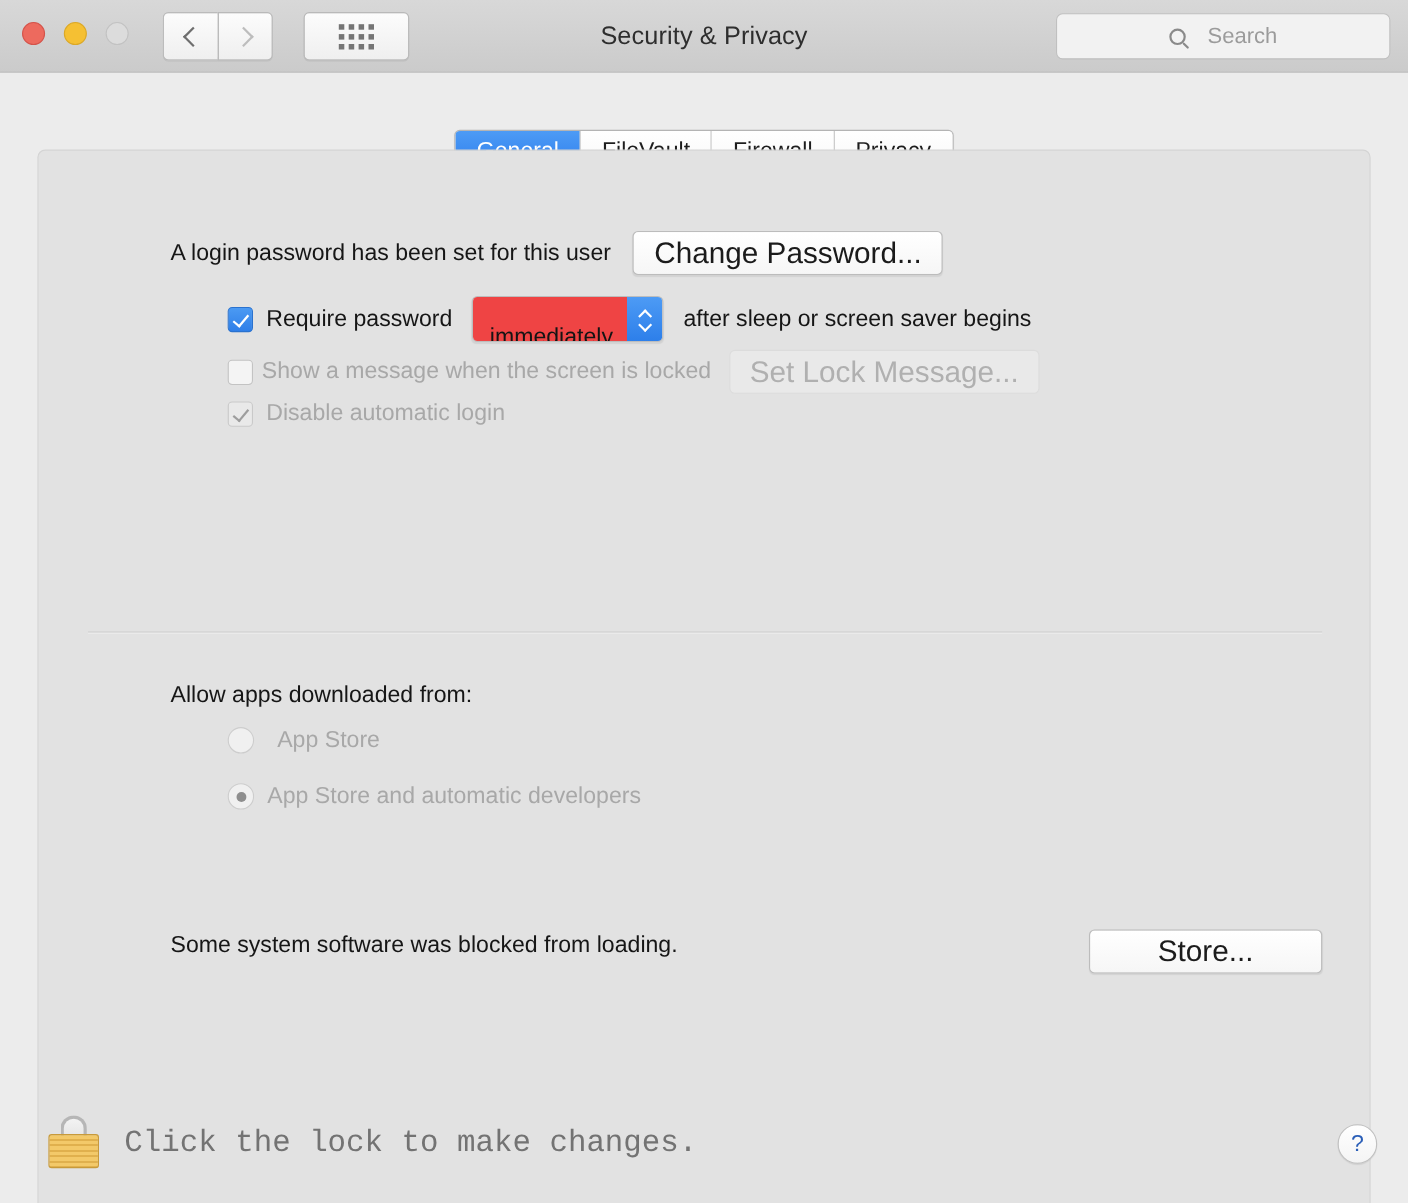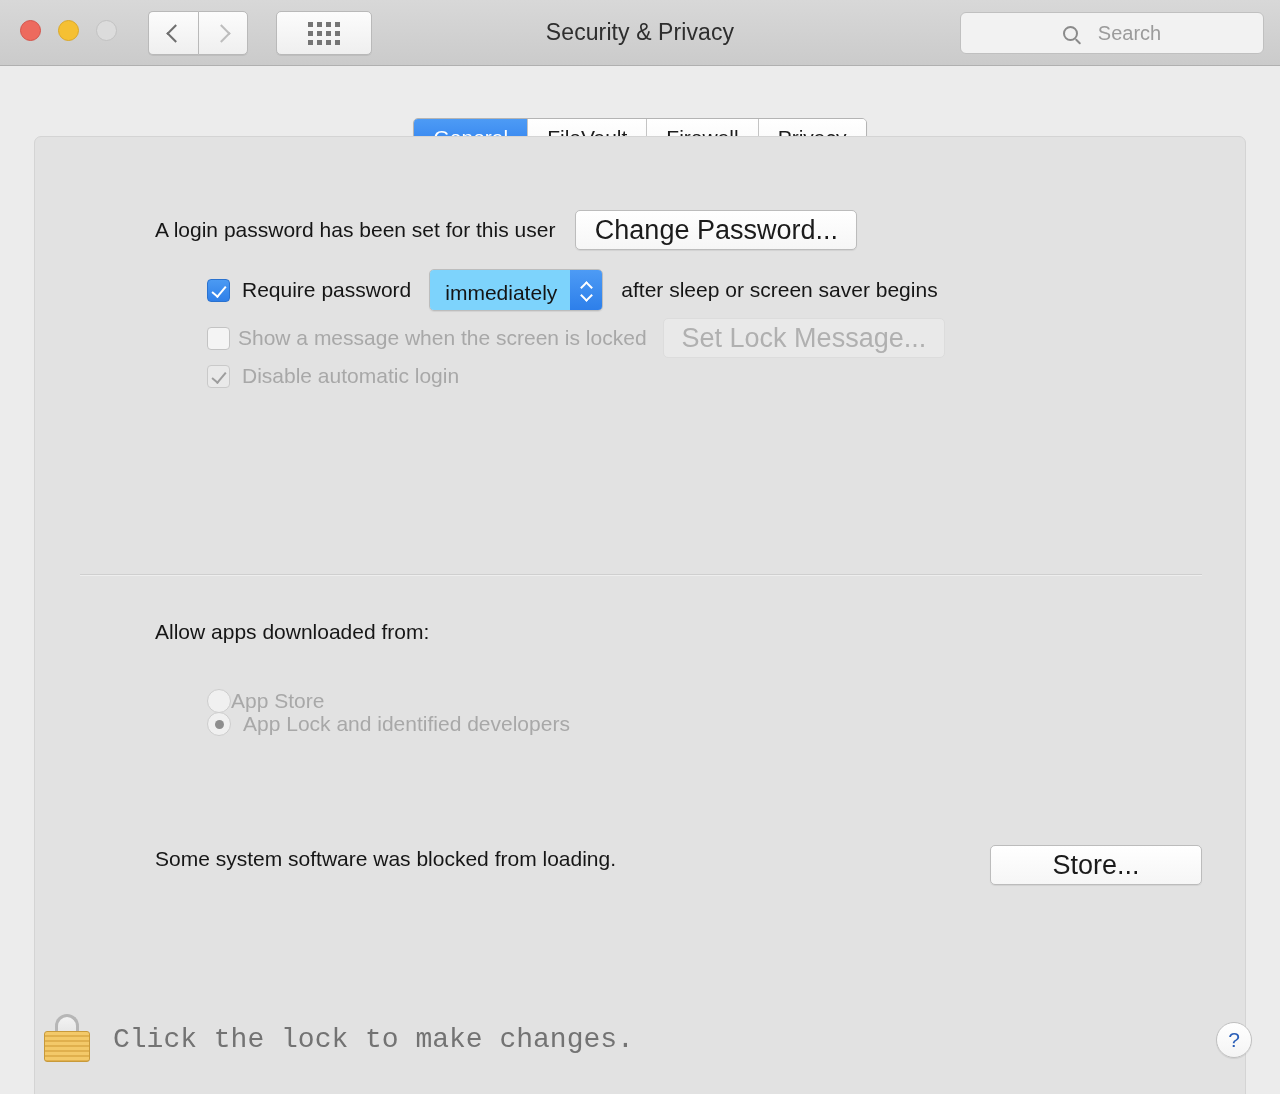--- a/index.html
+++ b/index.html
@@ -251,24 +251,24 @@
   .popup {
     display: flex;
     align-items: stretch;
     height: 40px;
     border-radius: 5px;
     border: 1px solid #bdbdbd;
     overflow: hidden;
     box-shadow: 0 1px 1px rgba(0,0,0,0.07);
   }
   .popup .val {
-    background: #7dd3fc;
+    background: #ef4444;
     font-size: 21px;
     color: #141414;
-    padding: 4px 13px 0 15px;
+    padding: 18px 13px 0 15px;
     line-height: 38px;
     white-space: nowrap;
   }
   .stepper {
     width: 32px;
     background: linear-gradient(to bottom, #4d9bf5 0%, #2d7fea 100%);
     display: flex;
     flex-direction: column;
     align-items: center;
     justify-content: center;
@@ -466,28 +466,28 @@
     <span class="cbox on-disabled"></span>
     <span class="txt dim">Disable automatic login</span>
   </div>
 
   <div class="divider"></div>
 
   <div class="row" style="left:120px; top:483px;">
     <span class="txt">Allow apps downloaded from:</span>
   </div>
 
-  <div class="row" style="left:172px; top:552px; gap:0;">
+  <div class="row" style="left:172px; top:524px; gap:21px;">
     <span class="radio"></span>
     <span class="txt dim">App Store</span>
   </div>
 
   <div class="row" style="left:172px; top:575px; gap:12px;">
     <span class="radio sel"></span>
-    <span class="txt dim">App Lock and identified developers</span>
+    <span class="txt dim">App Store and automatic developers</span>
   </div>
 
   <div class="row" style="left:120px; top:710px;">
     <span class="txt">Some system software was blocked from loading.</span>
   </div>
   <div class="row" style="left:955px; top:708px;">
     <span class="pbtn" style="min-width:212px;">Store...</span>
   </div>
 
 </div>

